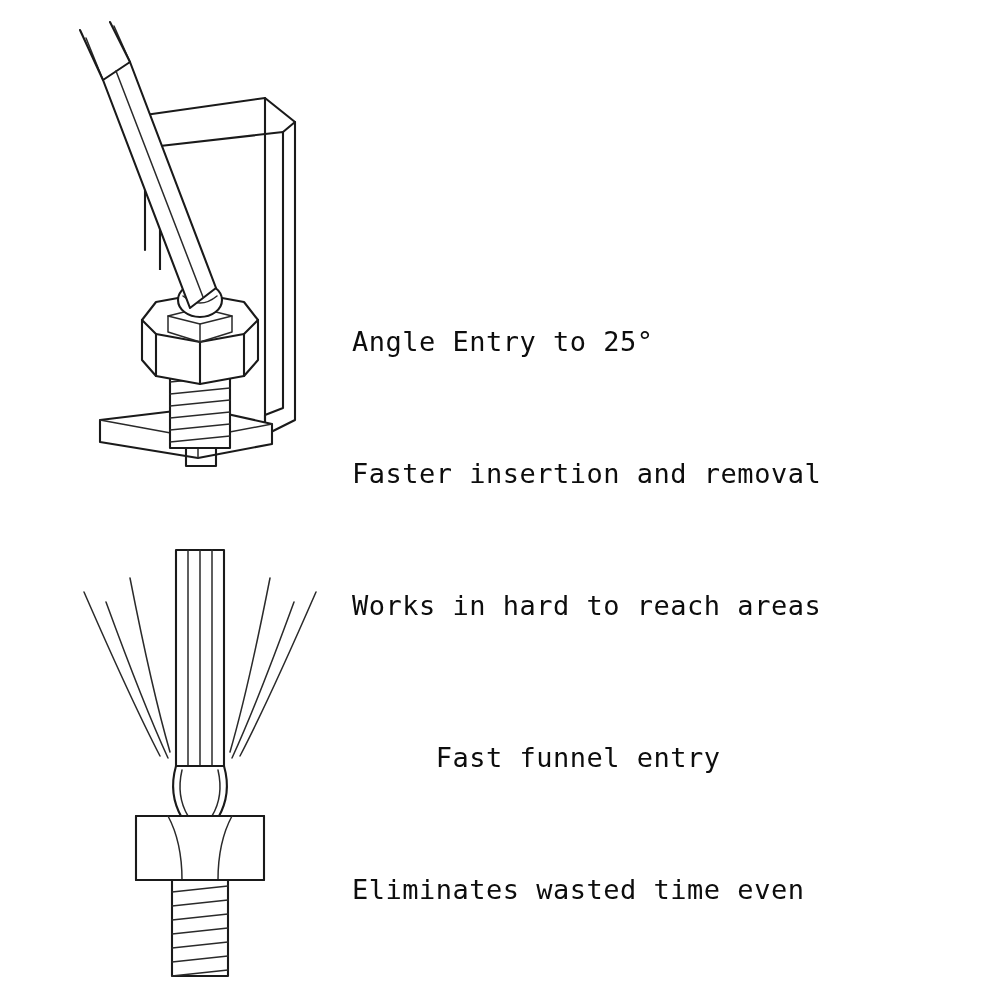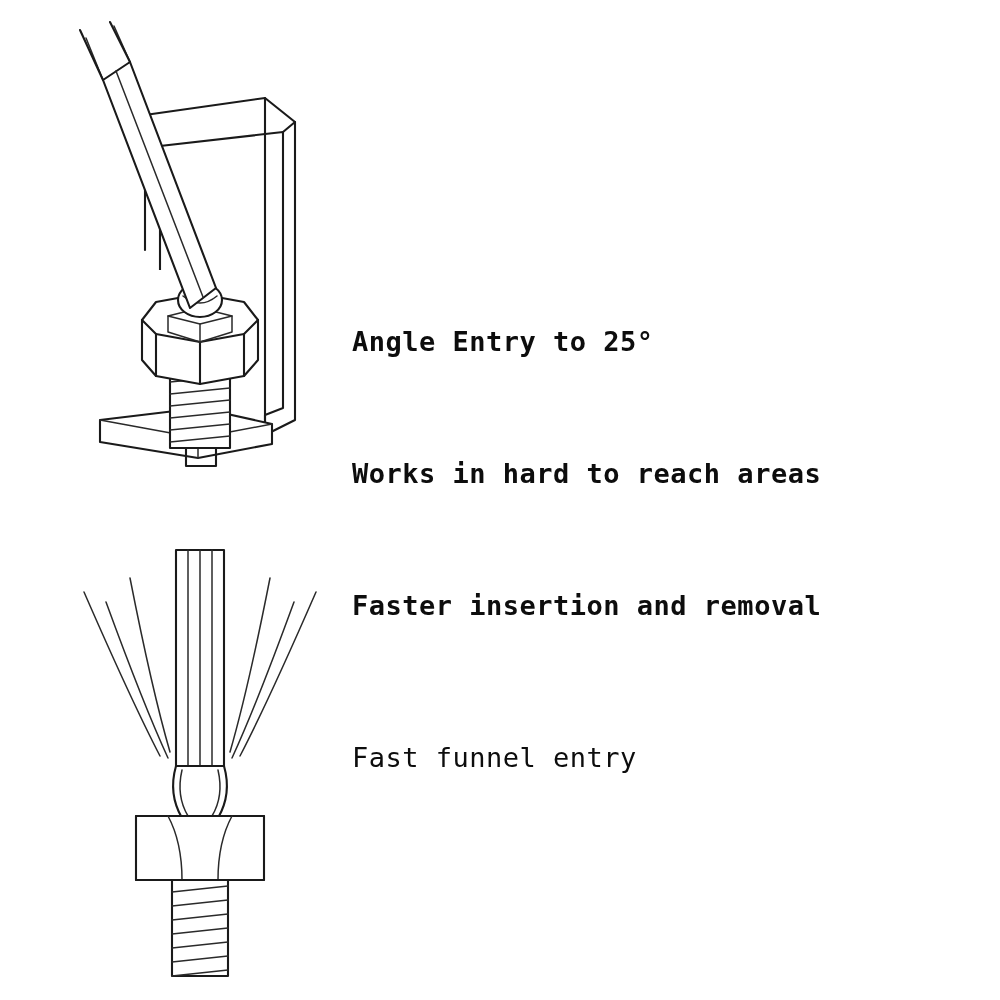--- a/index.html
+++ b/index.html
@@ -51,21 +51,20 @@
     position: absolute;
     left: 352px;
     font-size: 27px;
     line-height: 44px;
     letter-spacing: 0.5px;
     white-space: pre;
     color: #0d0d0d;
   }
   #caption-top {
     top: 232px;
-    font-weight: bold;
   }
   #caption-bottom {
     top: 148px;
   }
   .caption-line {
     display: block;
   }
 
   svg { display: block; }
   .ln {
@@ -135,22 +134,22 @@
         <path class="ln-thin" d="M76 51 L163 277"></path>
         <path class="ln-thin" d="M63 60 L46 18"></path>
         <path class="ln-thin" d="M90 42 L74 6"></path>
         <path class="ln" d="M63 60 L40 10"></path>
         <path class="ln" d="M90 42 L70 2"></path>
       </svg>
     </div>
 
     <div class="caption" id="caption-top">
       <span class="caption-line">Angle Entry to 25°</span>
+      <span class="caption-line">Faster insertion and removal</span>
       <span class="caption-line">Works in hard to reach areas</span>
-      <span class="caption-line">Faster insertion and removal</span>
     </div>
   </div>
 
   <div class="panel" id="panel-bottom">
 
     <div class="figure">
       <svg width="320" height="460" viewBox="0 0 320 460">
 
         <path class="ln-thin" d="M44 72 Q92 182 120 236"></path>
         <path class="ln-thin" d="M66 82 Q104 186 128 238"></path>
@@ -182,19 +181,20 @@
         <path class="ln-thin" d="M132 400 L188 394"></path>
         <path class="ln-thin" d="M132 414 L188 408"></path>
         <path class="ln-thin" d="M132 428 L188 422"></path>
         <path class="ln-thin" d="M132 442 L188 436"></path>
         <path class="ln-thin" d="M132 456 L188 450"></path>
       </svg>
     </div>
 
     <div class="caption" id="caption-bottom">
       <span class="caption-line">Fast funnel entry</span>
+      <span class="caption-line">Eliminates wasted time even</span>
       
       
       
     </div>
   </div>
 
 </div>
 
 </body></html>

